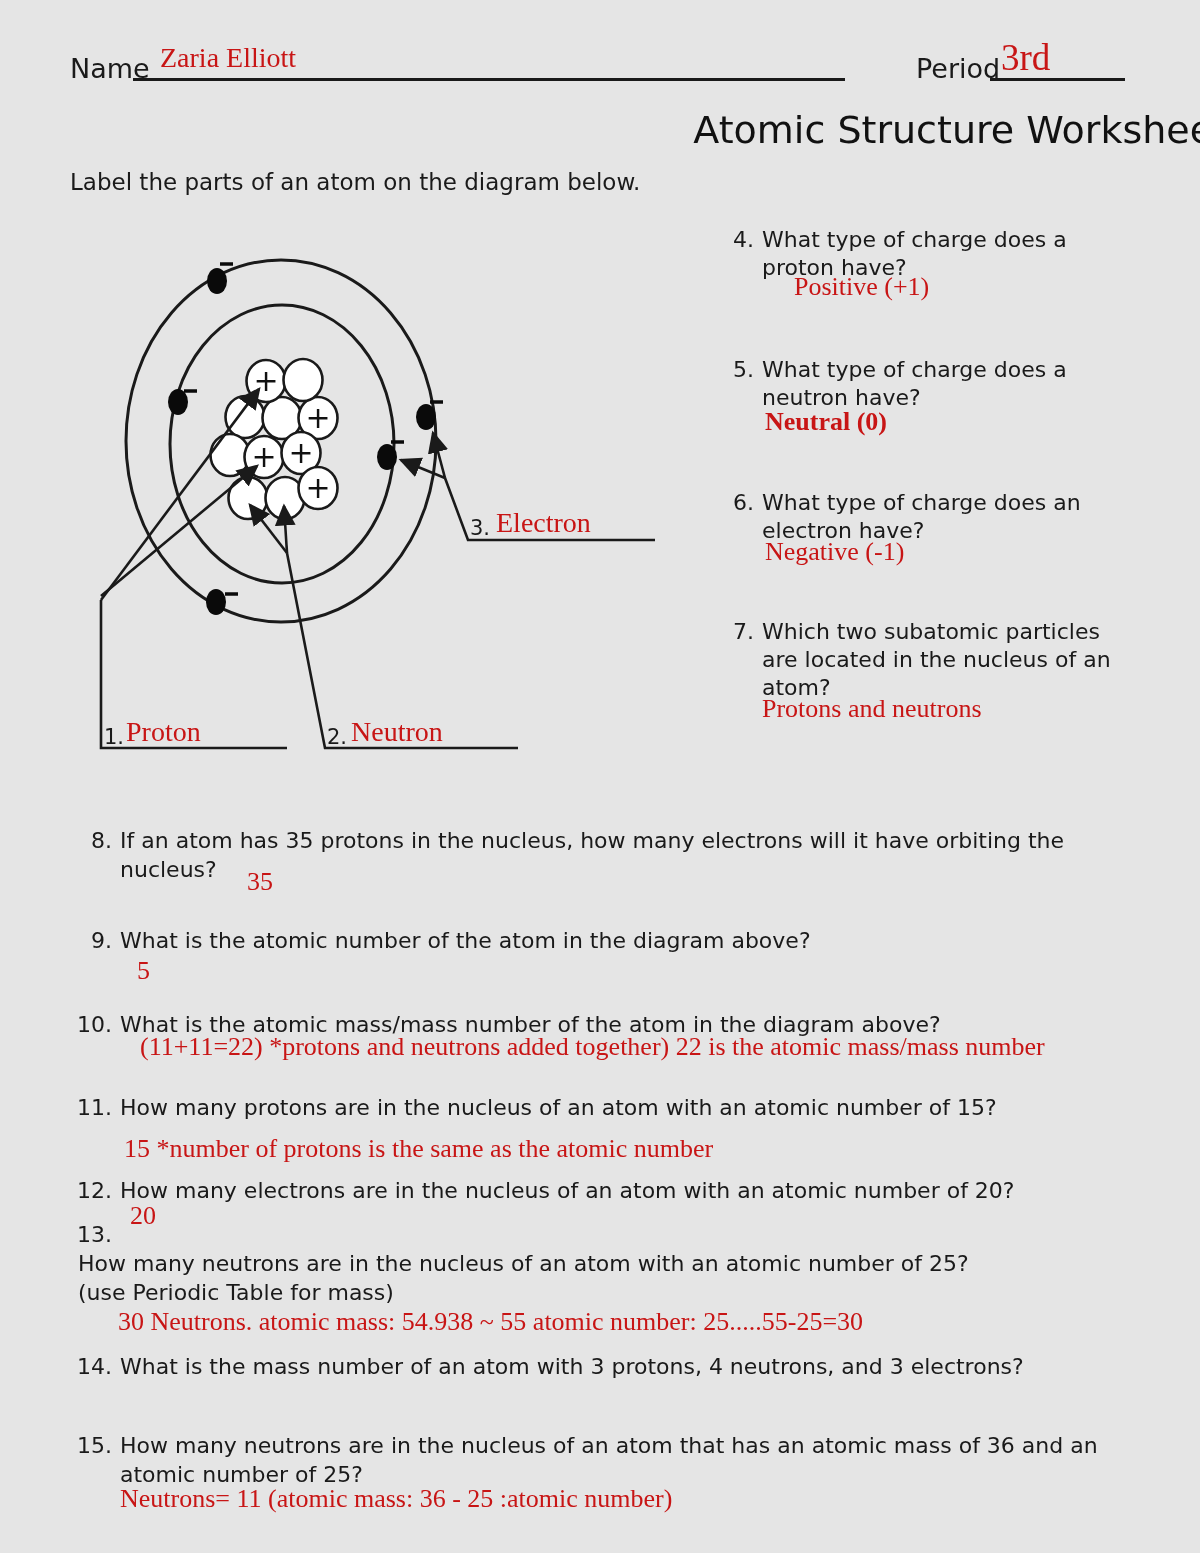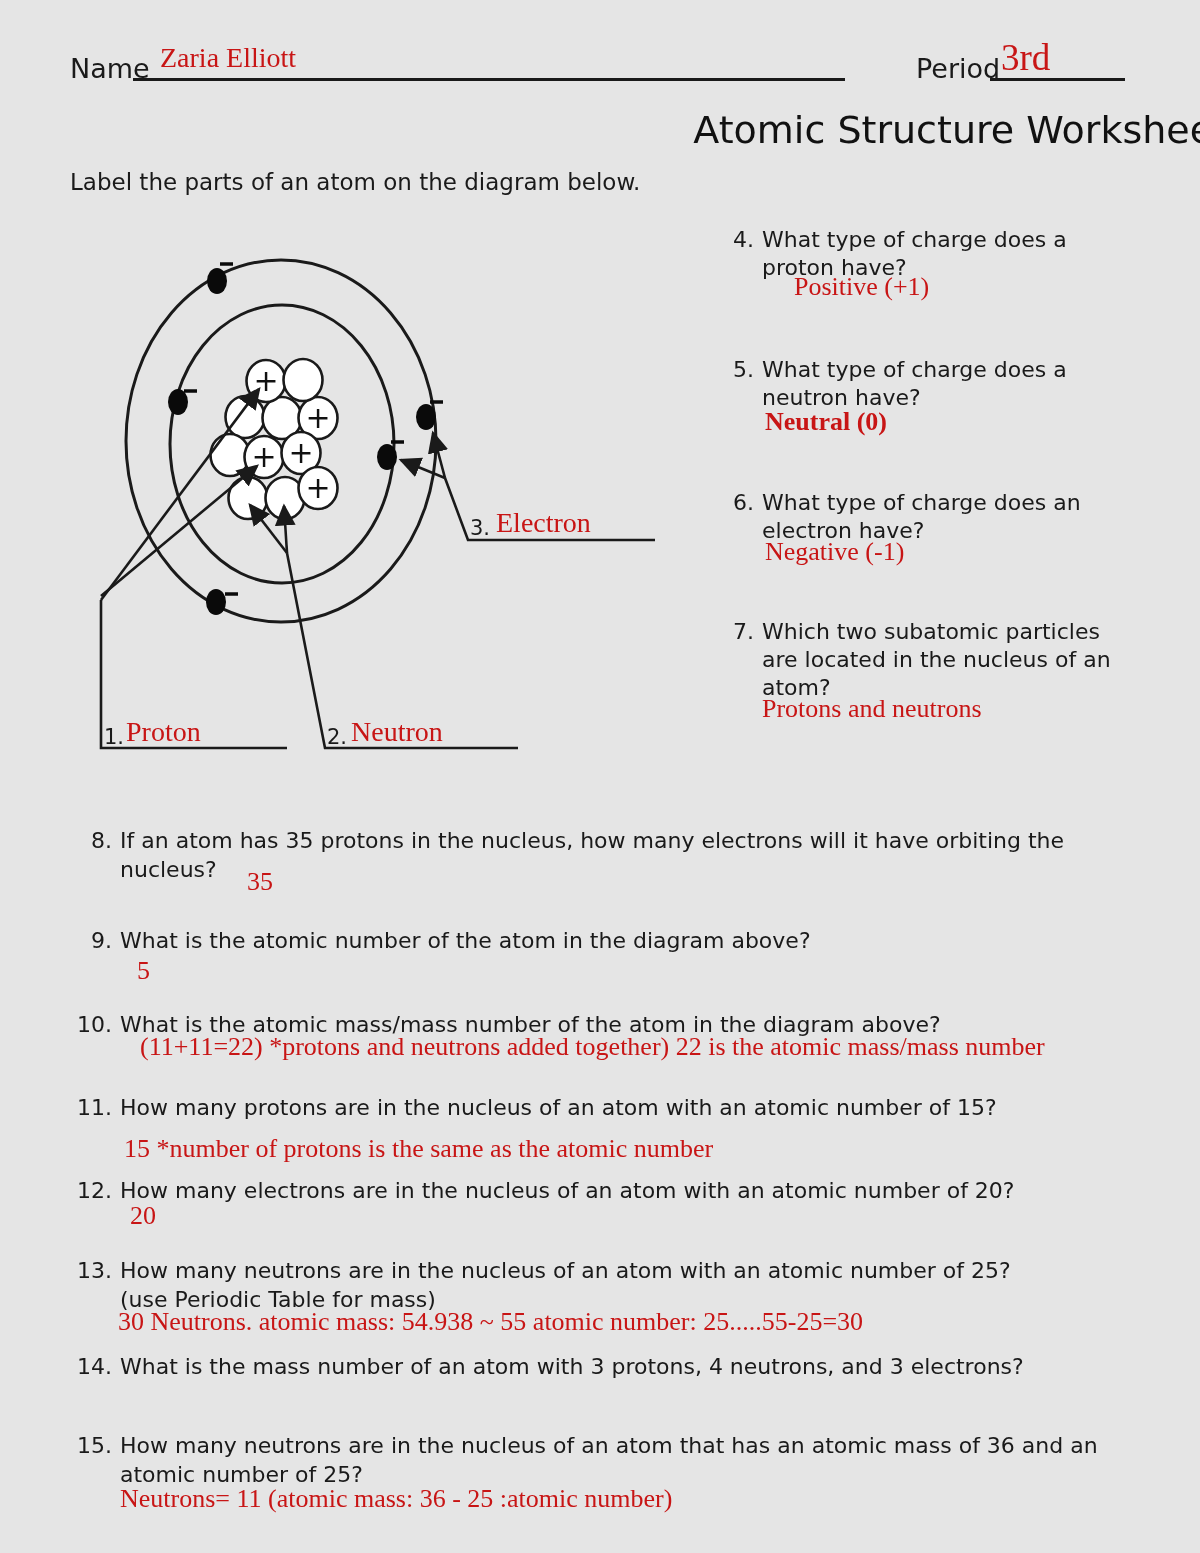--- a/index.html
+++ b/index.html
@@ -160,21 +160,21 @@
     <span class="q-text">How many protons are in the nucleus of an atom with an atomic number of 15?</span>
   </div>
   <div class="answer" style="left:124px;top:1134px;">15 *number of protons is the same as the atomic number</div>
 
   <div class="q-row" style="top:1176px;">
     <span class="q-num">12.</span>
     <span class="q-text">How many electrons are in the nucleus of an atom with an atomic number of 20?</span>
   </div>
   <div class="answer" style="left:130px;top:1201px;">20</div>
 
-  <div class="q-row" style="top:1256px;">
+  <div class="q-row" style="top:1220px;flex-direction:column;">
     <span class="q-num">13.</span>
     <span class="q-text">How many neutrons are in the nucleus of an atom with an atomic number of 25?
 (use Periodic Table for mass)</span>
   </div>
   <div class="answer" style="left:118px;top:1307px;">30 Neutrons. atomic mass: 54.938 ~ 55 atomic number: 25.....55-25=30</div>
 
   <div class="q-row" style="top:1352px;">
     <span class="q-num">14.</span>
     <span class="q-text">What is the mass number of an atom with 3 protons, 4 neutrons, and 3 electrons?</span>
   </div>

